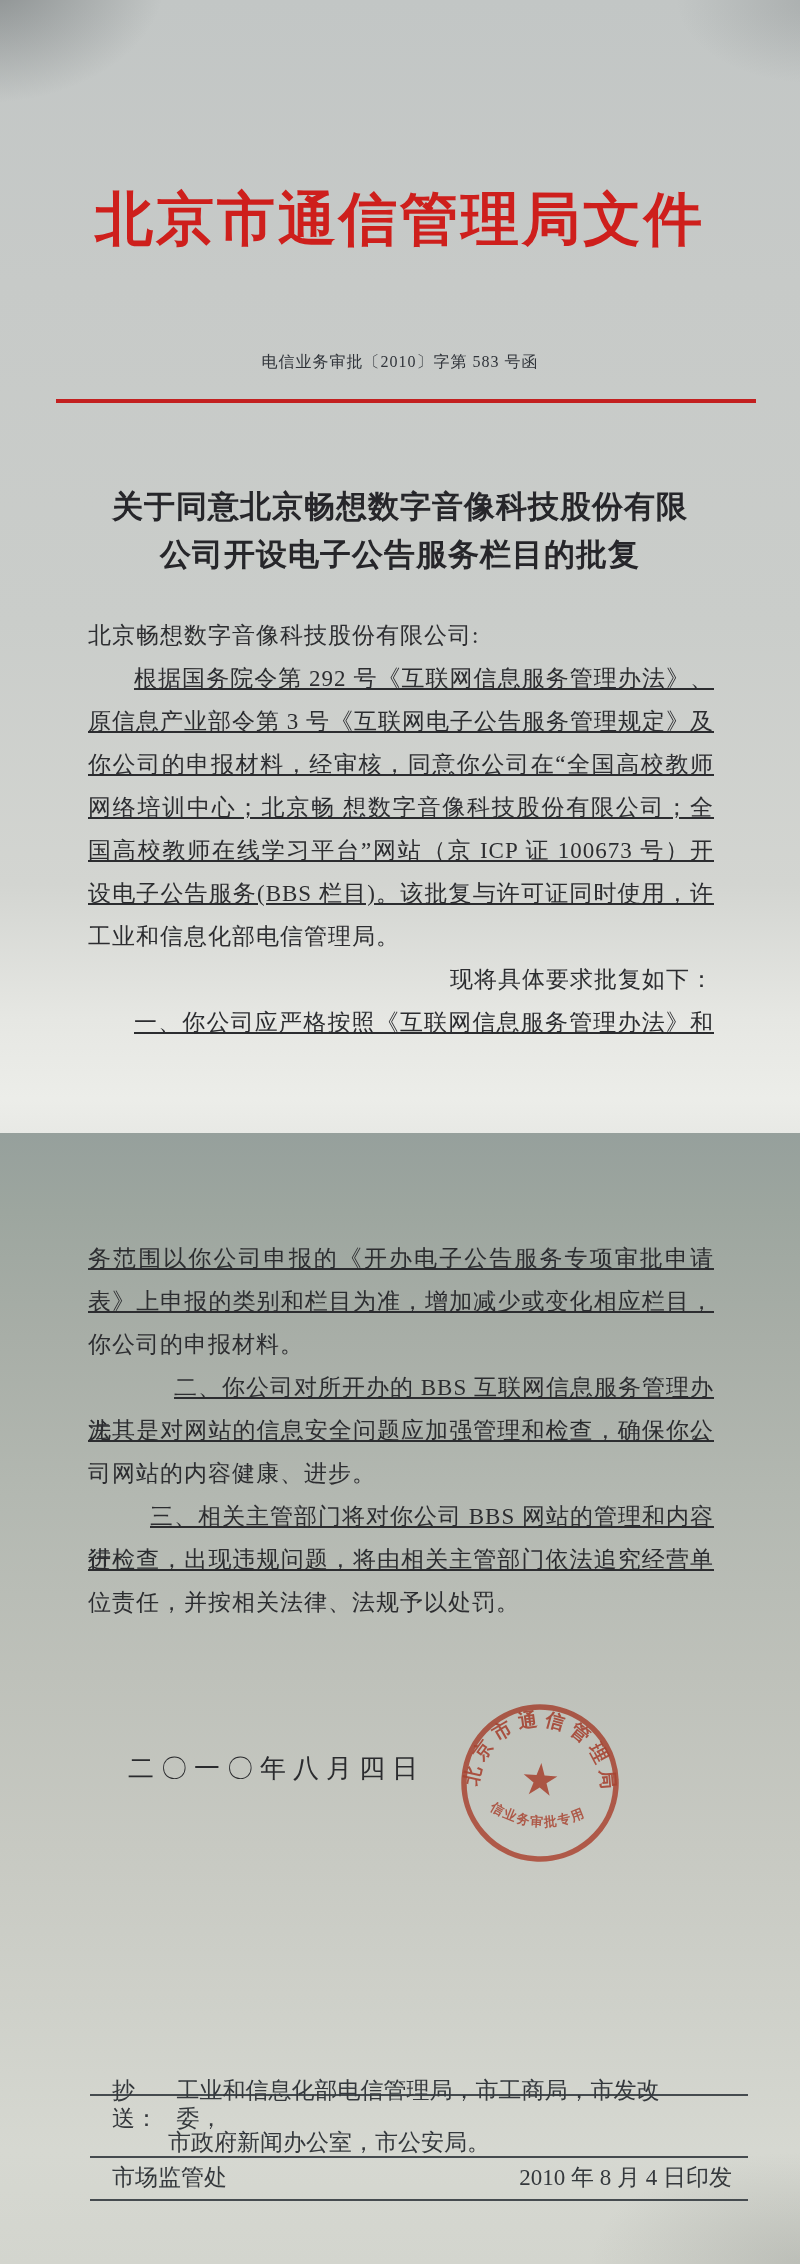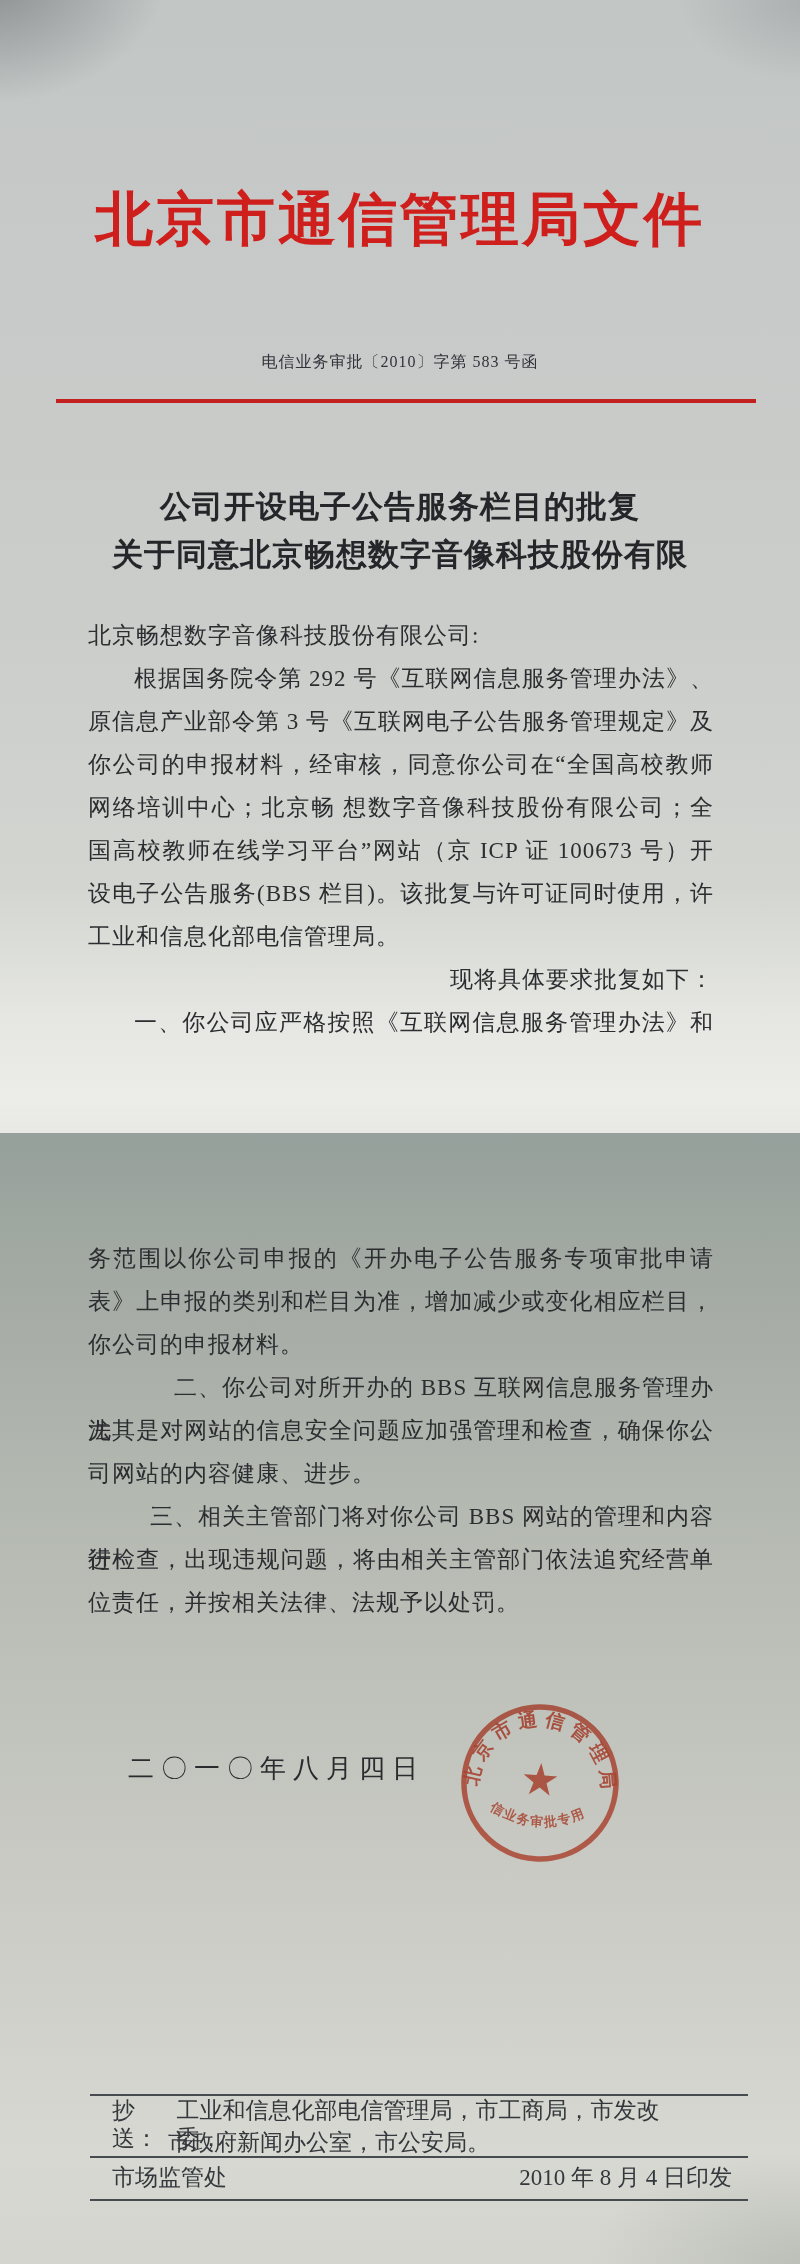--- a/index.html
+++ b/index.html
@@ -45,39 +45,39 @@
     text-align: center; font-size: 31px; font-weight: bold;
     line-height: 48px; letter-spacing: 1px; color: #26262a;
   }
   .body-block {
     position: absolute; left: 88px; width: 626px;
     font-size: 23px; letter-spacing: 1px; color: #2c2d30;
   }
   .body1 { top: 614px; }
   .body2 { top: 104px; }   
   .bline { height: 43px; line-height: 43px; white-space: nowrap; }
-  .bline.fill { white-space: normal; text-align: justify; text-align-last: justify; }
+  .bline.fill { white-space: normal; text-align: justify; text-align-last: justify; text-decoration: underline; }
   .bline.ind { text-indent: 2em; text-align: right; }
   
   .sign-date {
     position: absolute; left: 128px; top: 618px;
     font-size: 26px; letter-spacing: 7px; color: #2a2b2e;
   }
   .seal {
     position: absolute; left: 456px; top: 566px; width: 168px; height: 168px;
     mix-blend-mode: multiply; opacity: 0.92;
     transform: rotate(4deg);
   }
   
   .foot-rule { position: absolute; left: 90px; width: 658px; height: 2px; background: #454b4f; }
   .rule-a { top: 961px; }
   .rule-b { top: 1023px; }
   .rule-c { top: 1066px; }
   .cc-row {
-    position: absolute; left: 112px; top: 964px; width: 560px;
+    position: absolute; left: 112px; top: 944px; width: 560px;
     font-size: 23px; color: #34383c; line-height: 28px;
     display: flex;
   }
   .cc-line2 {
     position: absolute; left: 168px; top: 997px; width: 500px;
     font-size: 23px; color: #34383c; line-height: 26px;
   }
   .issue-row {
     position: absolute; left: 112px; top: 1030px; width: 620px;
     display: flex; justify-content: space-between;
@@ -92,22 +92,22 @@
 
   <div class="page1">
 
     <div class="red-header" style="color:#ce1f1c">北京市通信管理局文件</div>
 
     <div class="doc-number">电信业务审批〔2010〕字第 583 号函</div>
 
     <div class="red-rule" style="background:#c32020"></div>
 
     <div class="doc-title">
+      <div>关于同意北京畅想数字音像科技股份有限</div>
       <div>公司开设电子公告服务栏目的批复</div>
-      <div>关于同意北京畅想数字音像科技股份有限</div>
     </div>
 
     <div class="body-block body1">
       <div class="bline">北京畅想数字音像科技股份有限公司:</div>
       <div class="bline ind fill">根据国务院令第 292 号《互联网信息服务管理办法》、</div>
       <div class="bline fill">原信息产业部令第 3 号《互联网电子公告服务管理规定》及</div>
       <div class="bline fill">你公司的申报材料，经审核，同意你公司在“全国高校教师</div>
       <div class="bline fill">网络培训中心；北京畅 想数字音像科技股份有限公司；全</div>
       <div class="bline fill">国高校教师在线学习平台”网站（京 ICP 证 100673 号）开</div>
       <div class="bline fill">设电子公告服务(BBS 栏目)。该批复与许可证同时使用，许</div>

